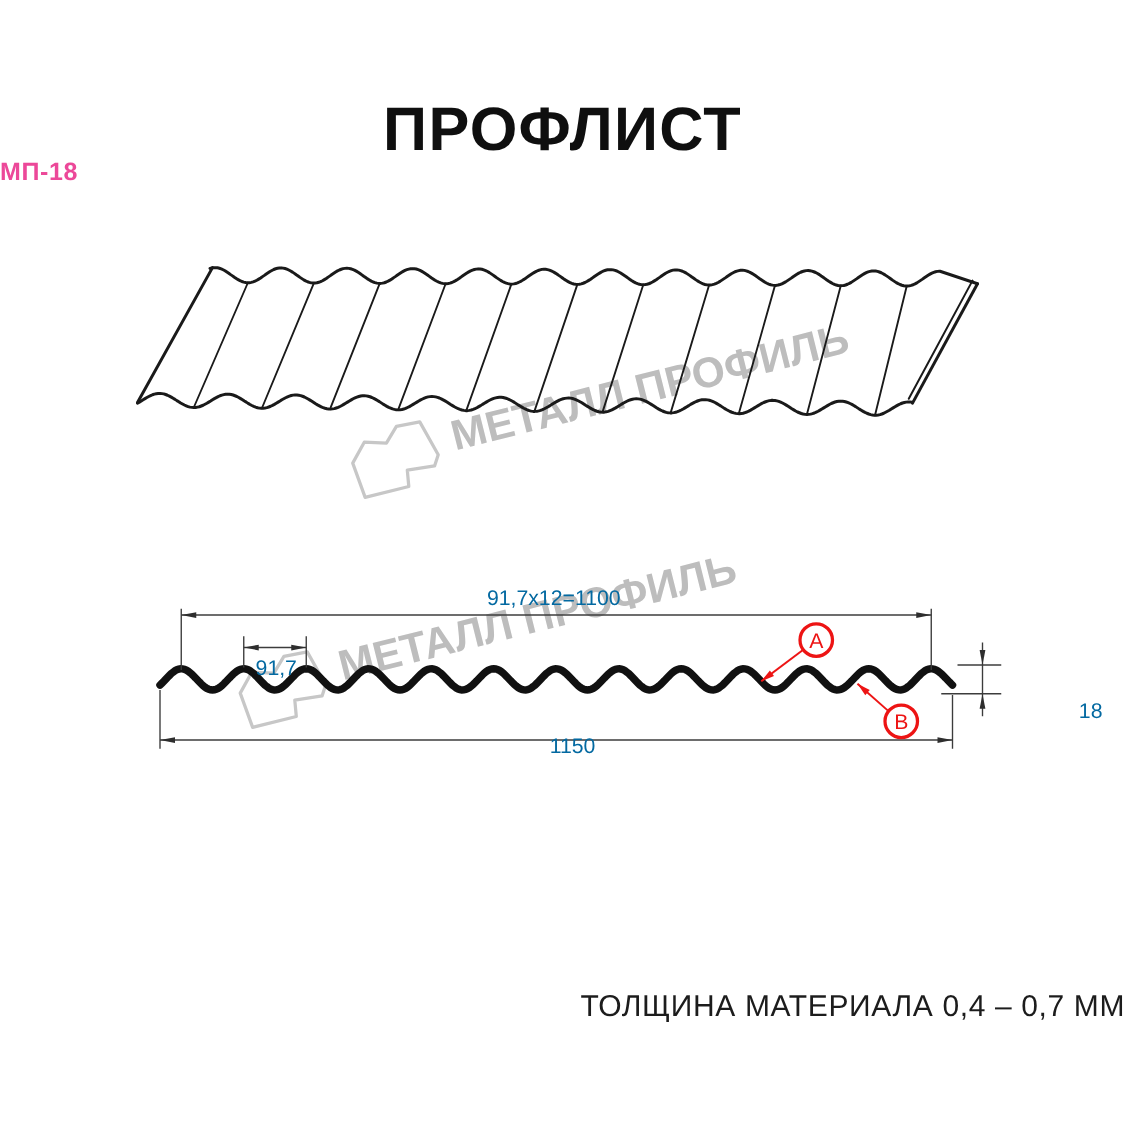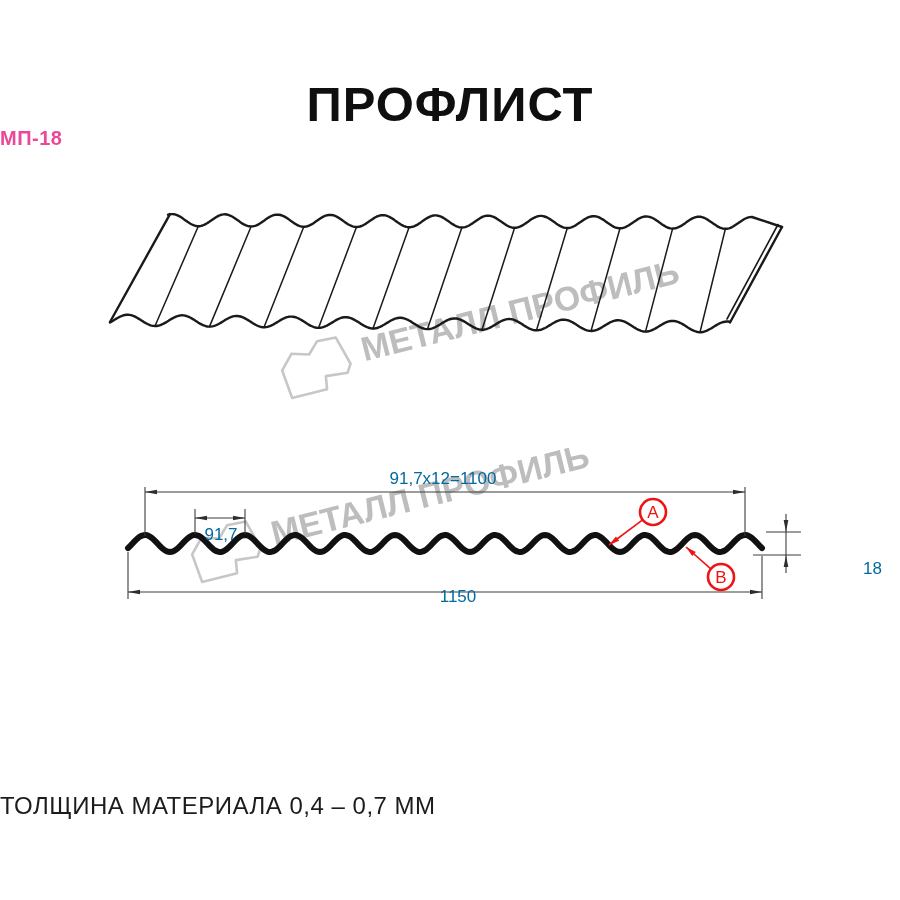--- a/index.html
+++ b/index.html
@@ -33,21 +33,21 @@
   #dim-pitch{left:171px;top:486px;width:100px;margin-top:40px;}
   #dim-width{left:358px;top:588px;width:200px;}
   #dim-height{left:830px;top:560px;width:40px;text-align:right;margin-left:12px;}
   .mark{
     width:26px;text-align:center;color:#ed1414;font-size:17px;font-weight:500;
     z-index:3;line-height:1;
   }
   #mark-a{left:640px;top:504px;}
   #mark-b{left:708px;top:569px;}
   .footer-note{
-    left:0;right:0;top:794px;text-align:left;
+    left:0;right:0;top:794px;text-align:right;
     font-size:24px;font-weight:500;letter-spacing:0.5px;color:#1c1c1c;z-index:3;line-height:1;
   }
 </style>
 </head>
 <body>
 
 <div class="abs title">ПРОФЛИСТ</div>
 <div class="abs subtitle">МП-18</div>
 
 <div class="abs wm" id="wm1">

